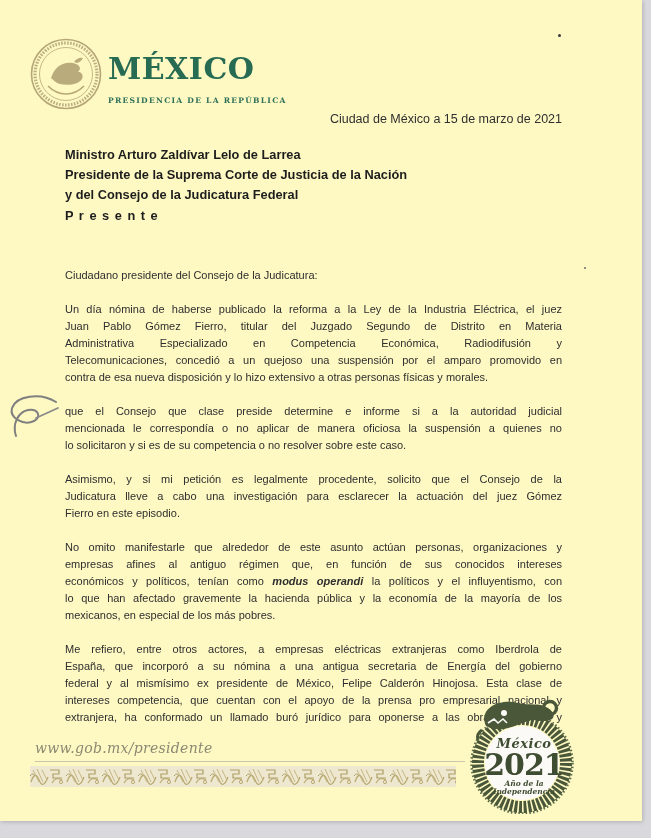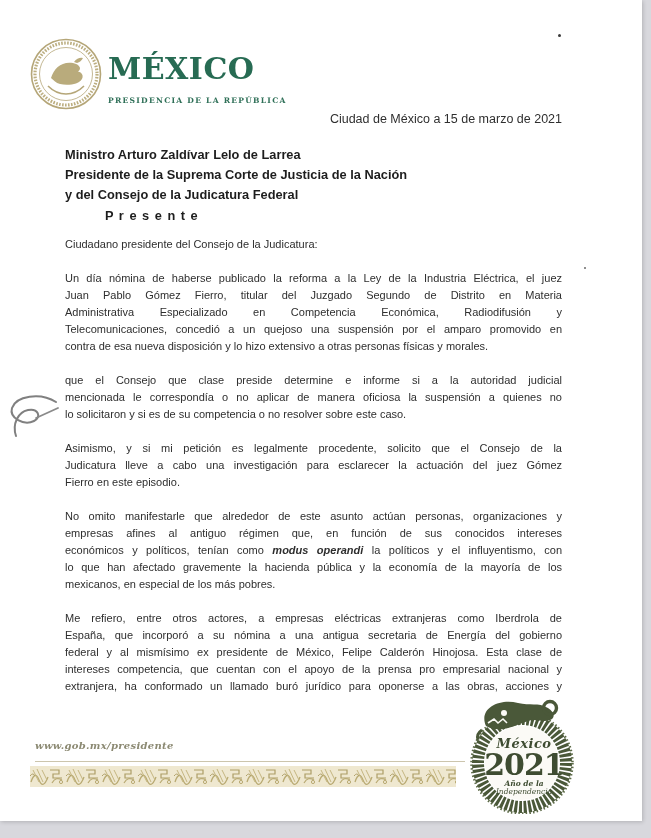--- a/index.html
+++ b/index.html
@@ -4,21 +4,21 @@
 <style>
   html,body{margin:0;padding:0;}
   body{
     width:651px;height:838px;
     background:#d8d8dd;
     font-family:"Liberation Sans",sans-serif;
     position:relative;overflow:hidden;
   }
   .paper{
     position:absolute;left:0;top:0;width:642px;height:821px;
-    background:#ffffff;
+    background:#fef9c3;
     box-shadow:1px 1px 4px rgba(0,0,0,.18);
   }
   
   .letterhead{position:absolute;left:28px;top:36px;display:flex;align-items:center;}
   .seal{width:76px;height:76px;}
   .brand{margin-left:4px;margin-top:10px;}
   .wordmark{
     font-family:"DejaVu Serif","Liberation Serif",serif;
     font-weight:bold;font-size:30px;line-height:30px;
     color:#276b53;letter-spacing:.5px;
@@ -28,51 +28,51 @@
     font-weight:bold;font-size:7.6px;letter-spacing:1.25px;
     color:#2e6f57;margin-top:12px;
   }
   
   .dateline{
     position:absolute;left:65px;top:112px;width:497px;
     text-align:right;font-size:12.5px;color:#2f2f2f;
   }
   .recipient{position:absolute;left:65px;top:145px;color:#1d1d1d;}
   .recipient .rl{font-weight:bold;font-size:12.8px;line-height:20px;}
-  .presente{font-weight:600;font-size:12.8px;line-height:21px;letter-spacing:1px;margin-left:40px;}
+  .presente{font-weight:600;font-size:12.8px;line-height:21px;letter-spacing:1px;}
   .letterbody{
     position:absolute;left:65px;top:236px;width:497px;
     font-size:11px;color:#2e2e2e;
   }
-  .salutation{line-height:17px;}
+  .salutation{line-height:17px;margin-top:31px;}
   .para{margin-top:17px;}
   .ln{line-height:17px;height:17px;overflow:hidden;}
   .j{text-align:justify;text-align-last:justify;}
   .it{font-style:italic;font-weight:bold;}
   
   .rubric{position:absolute;left:2px;top:388px;}
   
   .footer-url{
     position:absolute;left:35px;top:740px;
     font-family:"DejaVu Serif","Liberation Serif",serif;
-    font-weight:bold;font-style:italic;font-size:10px;
+    font-weight:normal;font-style:italic;font-size:14px;
     color:#8b8972;letter-spacing:.3px;
   }
   .footer-rule{position:absolute;left:35px;top:761px;width:430px;height:1px;background:#ccc5ad;}
   .band{position:absolute;left:30px;top:766px;}
   .logo2021{position:absolute;left:458px;top:696px;width:132px;height:118px;}
   .logo2021 .txt{position:absolute;width:100%;text-align:center;color:#3e4c31;}
   .logo-mexico{top:40px;font-family:"DejaVu Serif","Liberation Serif",serif;
     font-style:italic;font-weight:bold;font-size:13px;letter-spacing:.5px;}
   .logo-year{top:51px;font-family:"DejaVu Serif","Liberation Serif",serif;
     font-weight:bold;font-size:30px;letter-spacing:-1px;}
   .logo-tag1{top:83px;font-family:"DejaVu Serif","Liberation Serif",serif;
     font-weight:bold;font-style:italic;font-size:7.5px;}
   .logo-tag2{top:91px;font-family:"DejaVu Serif","Liberation Serif",serif;
-    font-weight:normal;font-style:italic;font-size:7.5px;}
+    font-weight:bold;font-style:italic;font-size:7.5px;}
   
   .speck{position:absolute;border-radius:50%;}
   .speck1{left:558px;top:34px;width:3px;height:3px;background:#3a3a3a;}
   .speck2{left:584px;top:267px;width:2px;height:2px;background:#6a6a6a;}
 </style>
 </head>
 <body>
 
 <div class="paper">
 

